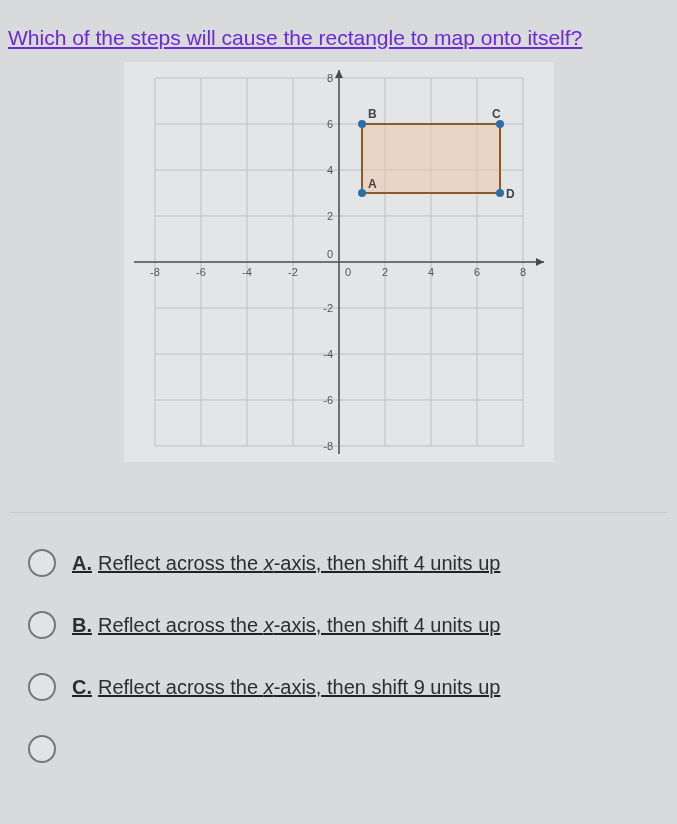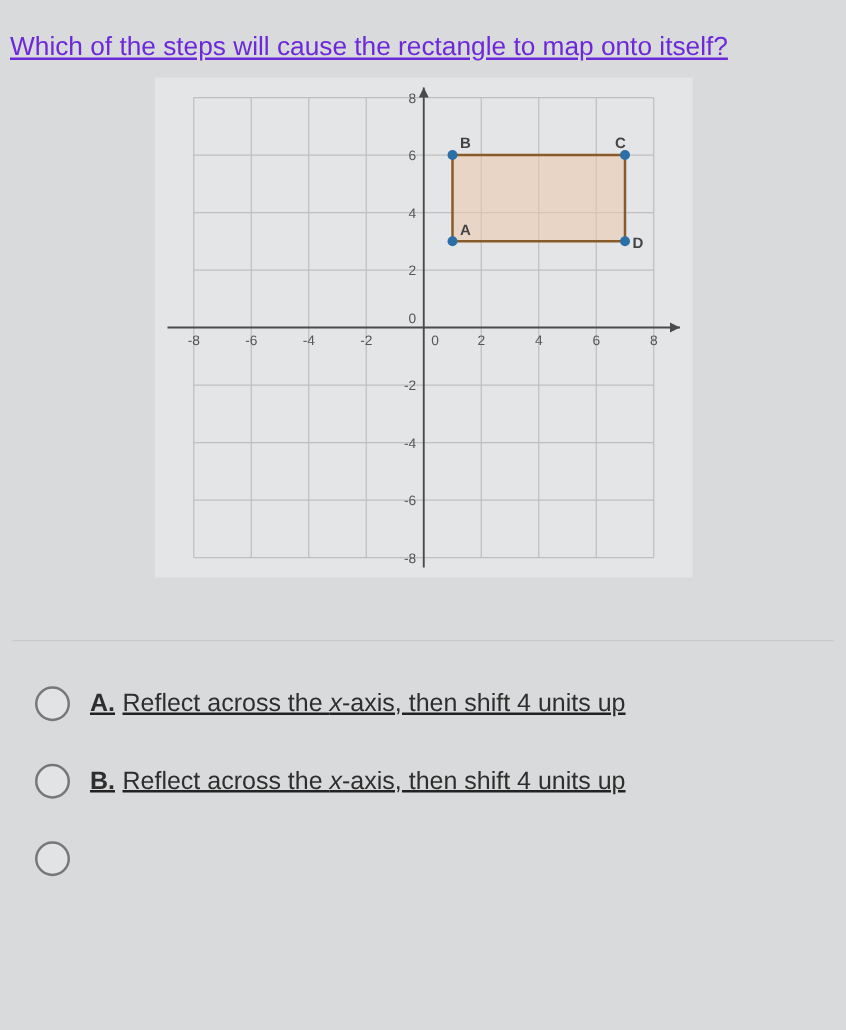--- a/index.html
+++ b/index.html
@@ -150,18 +150,24 @@
     </div>
   </div>
 
   <div class="opt">
     <div class="radio"></div>
     <div class="opt-text">
       <b>B.</b><span>Reflect across the </span><span class="ital">x</span><span>-axis, then shift 4 units up</span>
     </div>
   </div>
 
+  <div class="opt">
+    <div class="radio"></div>
+    <div class="opt-text">
+      <b>C.</b><span>Reflect across the </span><span class="ital">x</span><span>-axis, then shift 9 units up</span>
+    </div>
+  </div>
 
   <div class="opt">
     <div class="radio"></div>
   </div>
 
 </div>
 
 </body></html>

